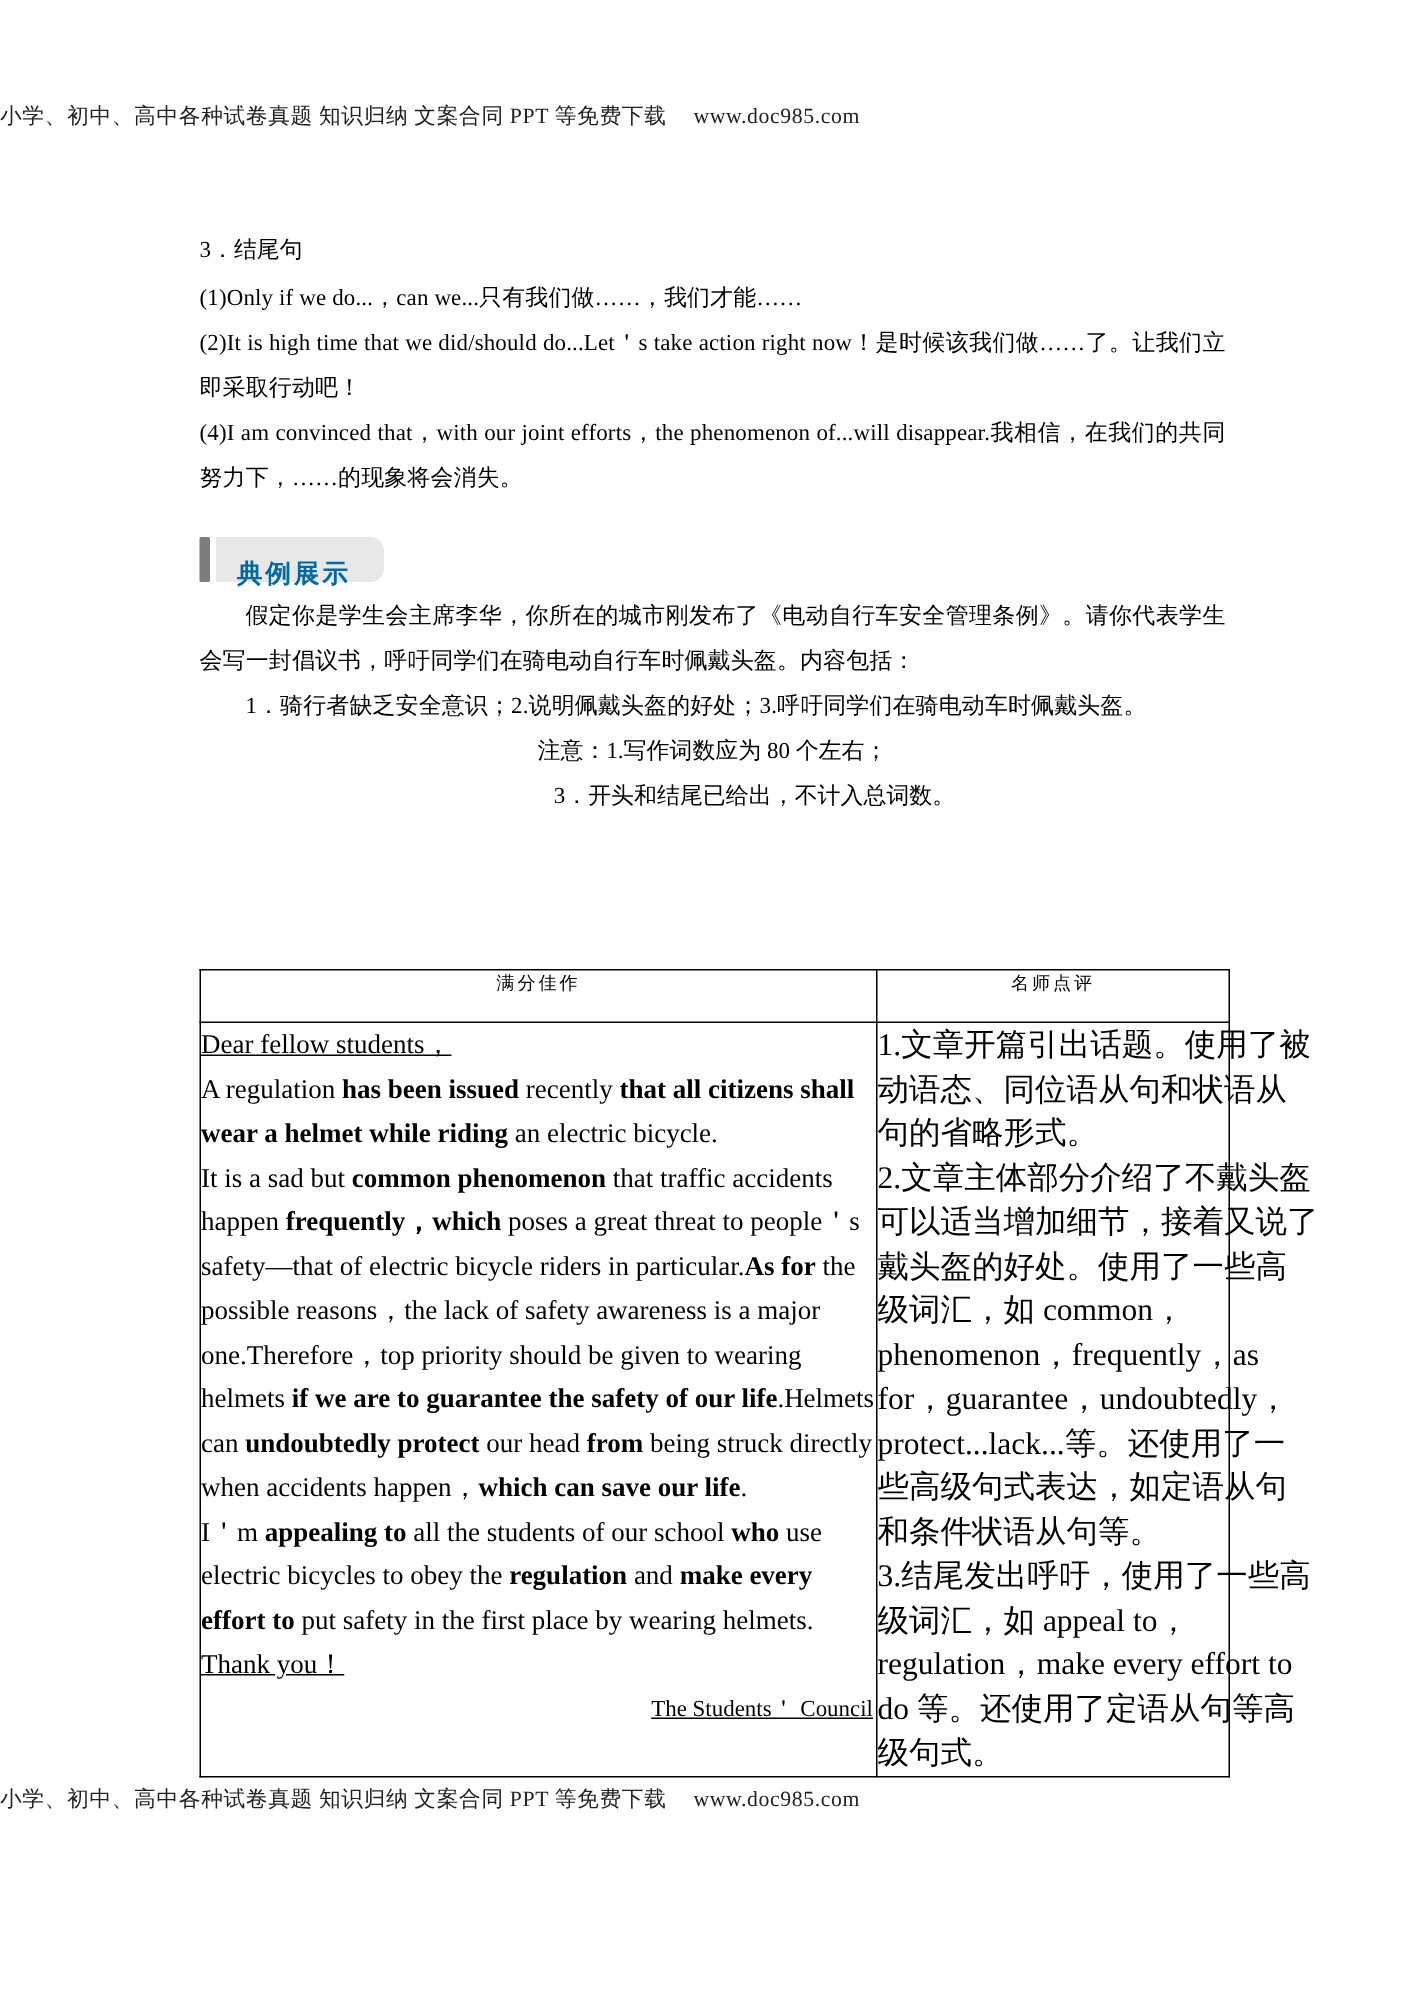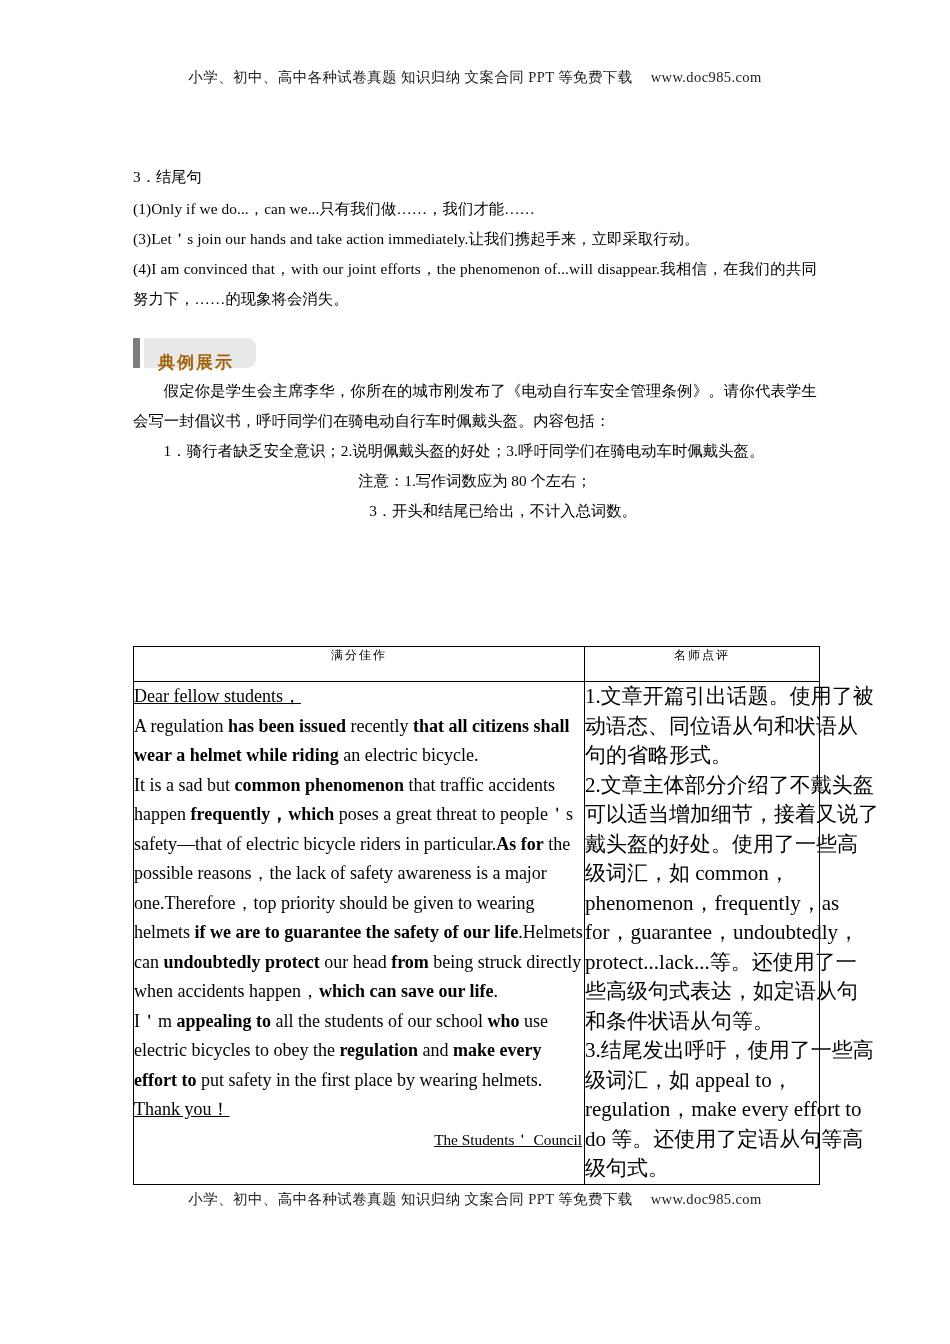--- a/index.html
+++ b/index.html
@@ -22,36 +22,36 @@
     width: 950px;
     height: 1344px;
   }
 
   
   .running-head,
   .running-foot {
     position: absolute;
     left: 0;
     width: 950px;
-    text-align: center;
+    text-align: left;
     font-size: 14.5px;
     color: #222;
     letter-spacing: .4px;
     font-family: "Liberation Serif", "DejaVu Serif", serif;
   }
   .running-head { top: 68px; }
   .running-foot { top: 1190px; }
   .running-head .url,
   .running-foot .url { margin-left: 18px; }
 
   
   .content {
     position: absolute;
     left: 133px;
-    top: 162px;
+    top: 152px;
     width: 684px;
   }
 
   .para {
     font-size: 15.3px;
     line-height: 30px;
     text-align: justify;
     margin: 0;
     letter-spacing: .1px;
   }
@@ -83,21 +83,21 @@
     background: #e8e8e8;
     border-top-right-radius: 9px;
     border-bottom-right-radius: 9px;
     padding: 18px 22px 0 14px;
     display: flex;
     align-items: center;
     font-size: 17px;
     font-weight: bold;
     letter-spacing: 2px;
     font-family: "Liberation Sans", "DejaVu Sans", sans-serif;
-    color: #a16207;
+    color: #0369a1;
   }
 
   .prompt-indent { text-indent: 2em; }
   .notes { margin-left: 0; text-align: center; }
   .note-line { font-size: 15.3px; line-height: 30px; }
   .note-indent { padding-left: 56px; }
 
   
   table.sample {
     position: absolute;
@@ -160,21 +160,21 @@
 
   <div class="running-head">
     <span>小学、初中、高中各种试卷真题  知识归纳  文案合同  PPT 等免费下载</span><span class="url">www.doc985.com</span>
   </div>
 
   <div class="content">
 
     <div class="para-head">3．结尾句</div>
 
     <p class="para">(1)Only if we do...，can we...只有我们做……，我们才能……</p>
-    <p class="para">(3)Let＇s join our hands and take action immediately.让我们携起手来，立即采取行动。</p>
+    <p class="para">(2)It is high time that we did/should do...Let＇s take action right now！是时候该我们做……了。让我们立即采取行动吧！</p>
     <p class="para">(4)I am convinced that，with our joint efforts，the phenomenon of...will disappear.我相信，在我们的共同努力下，……的现象将会消失。</p>
 
     <div class="badge-wrap">
       <div class="badge">
         <div class="badge-bar"></div>
         <div class="badge-box">典例展示</div>
       </div>
     </div>
 
     <p class="para prompt-indent">假定你是学生会主席李华，你所在的城市刚发布了《电动自行车安全管理条例》。请你代表学生会写一封倡议书，呼吁同学们在骑电动自行车时佩戴头盔。内容包括：</p>

